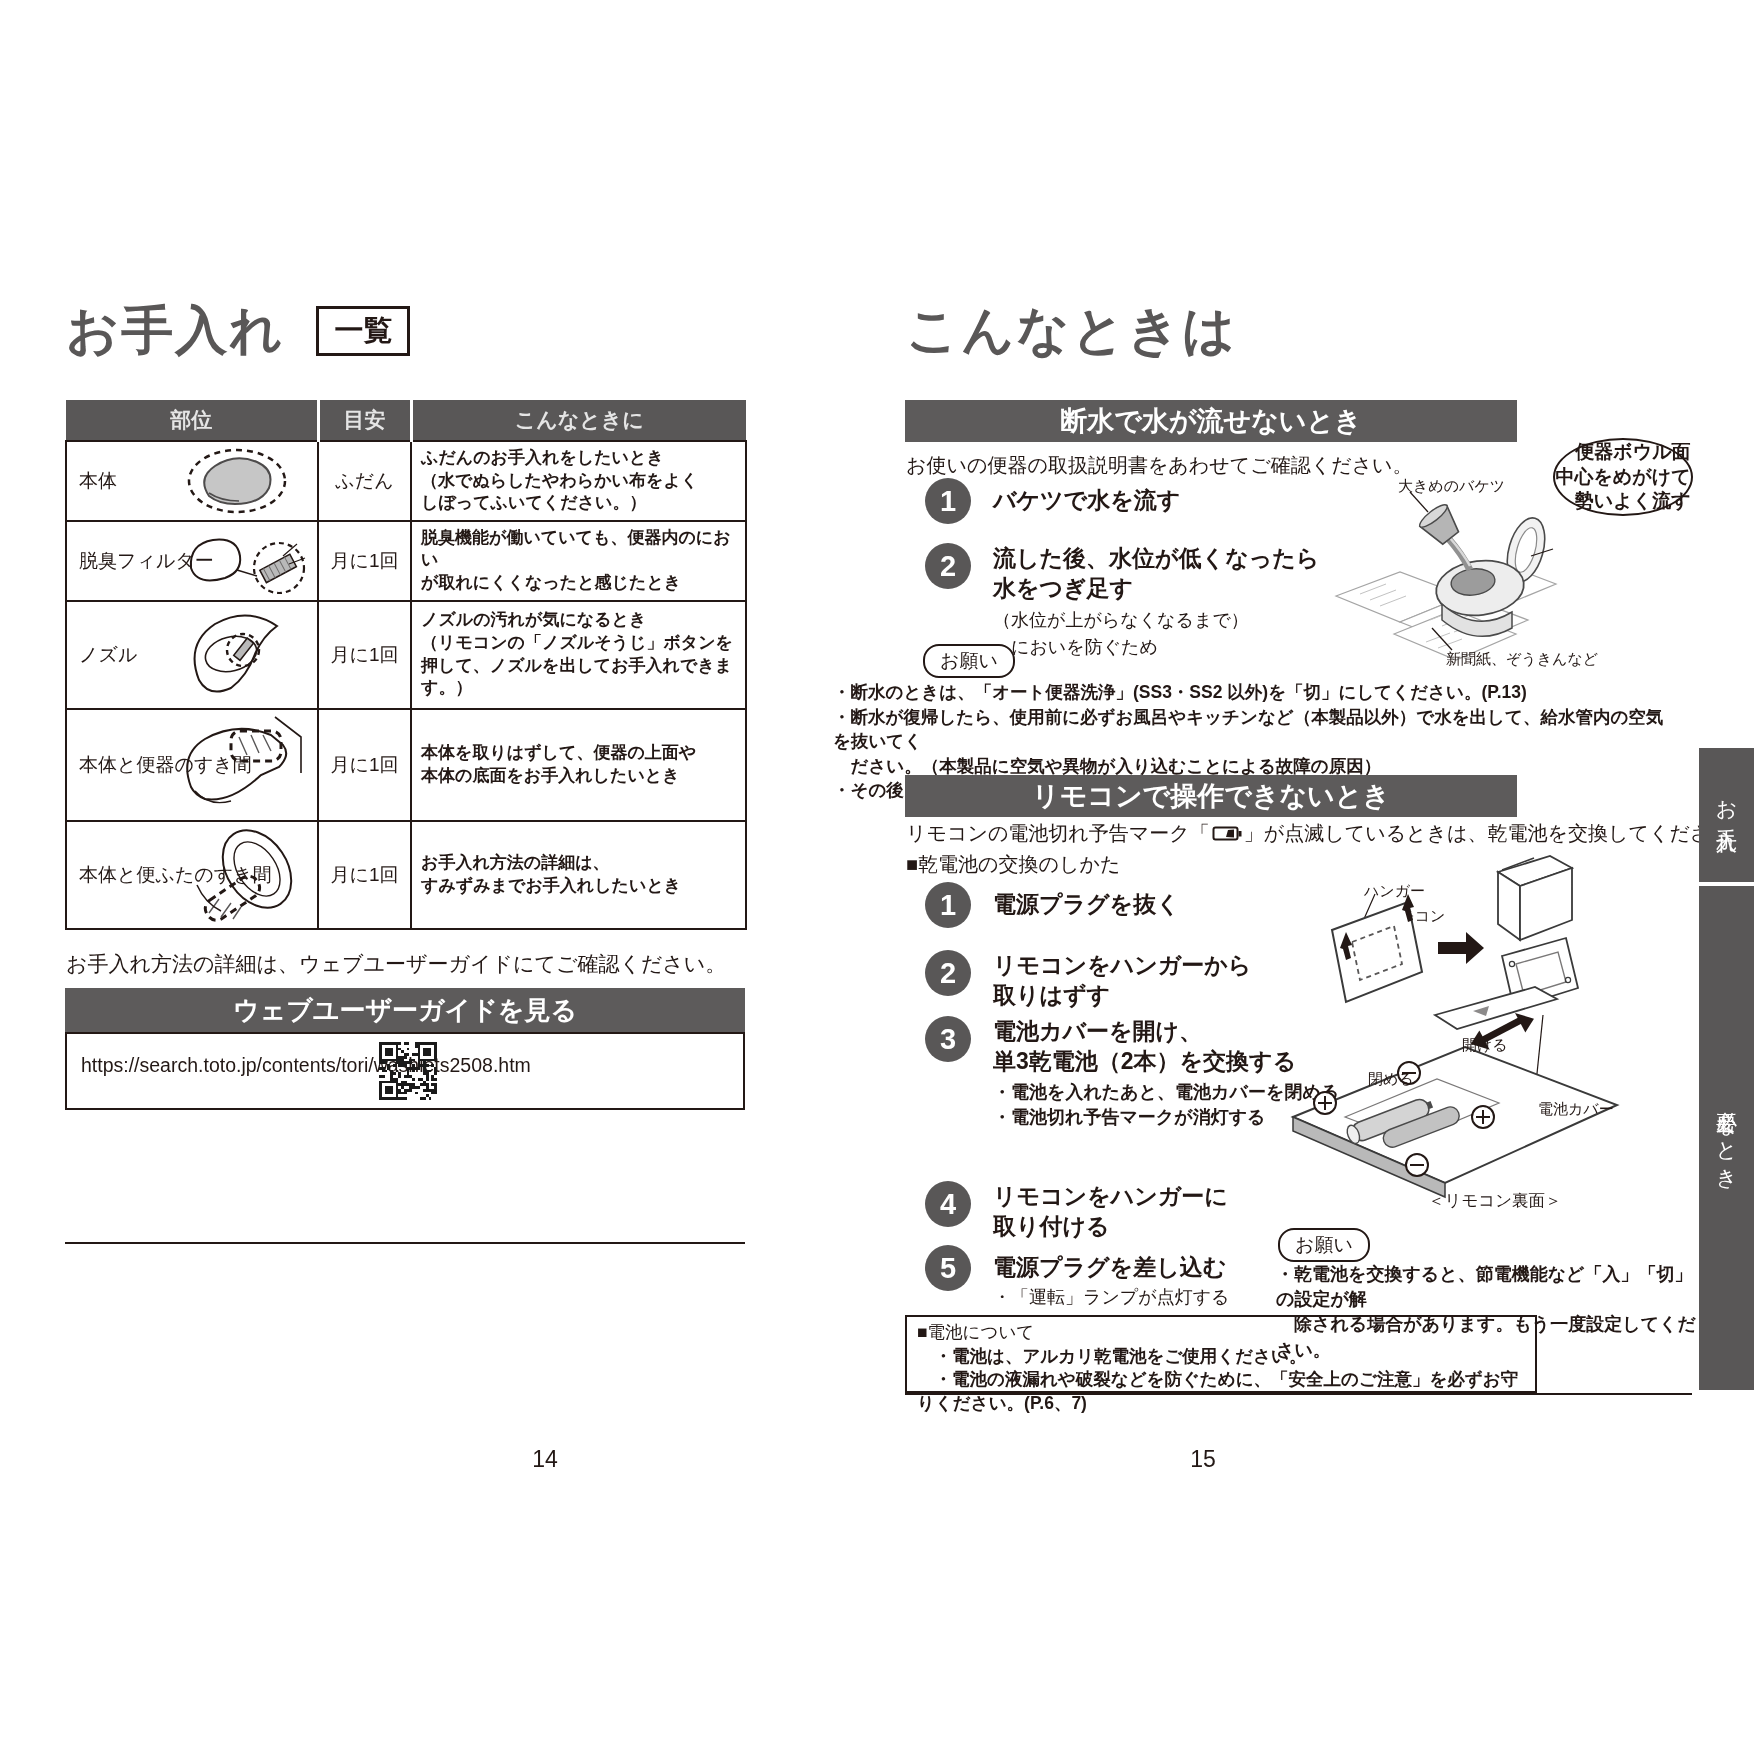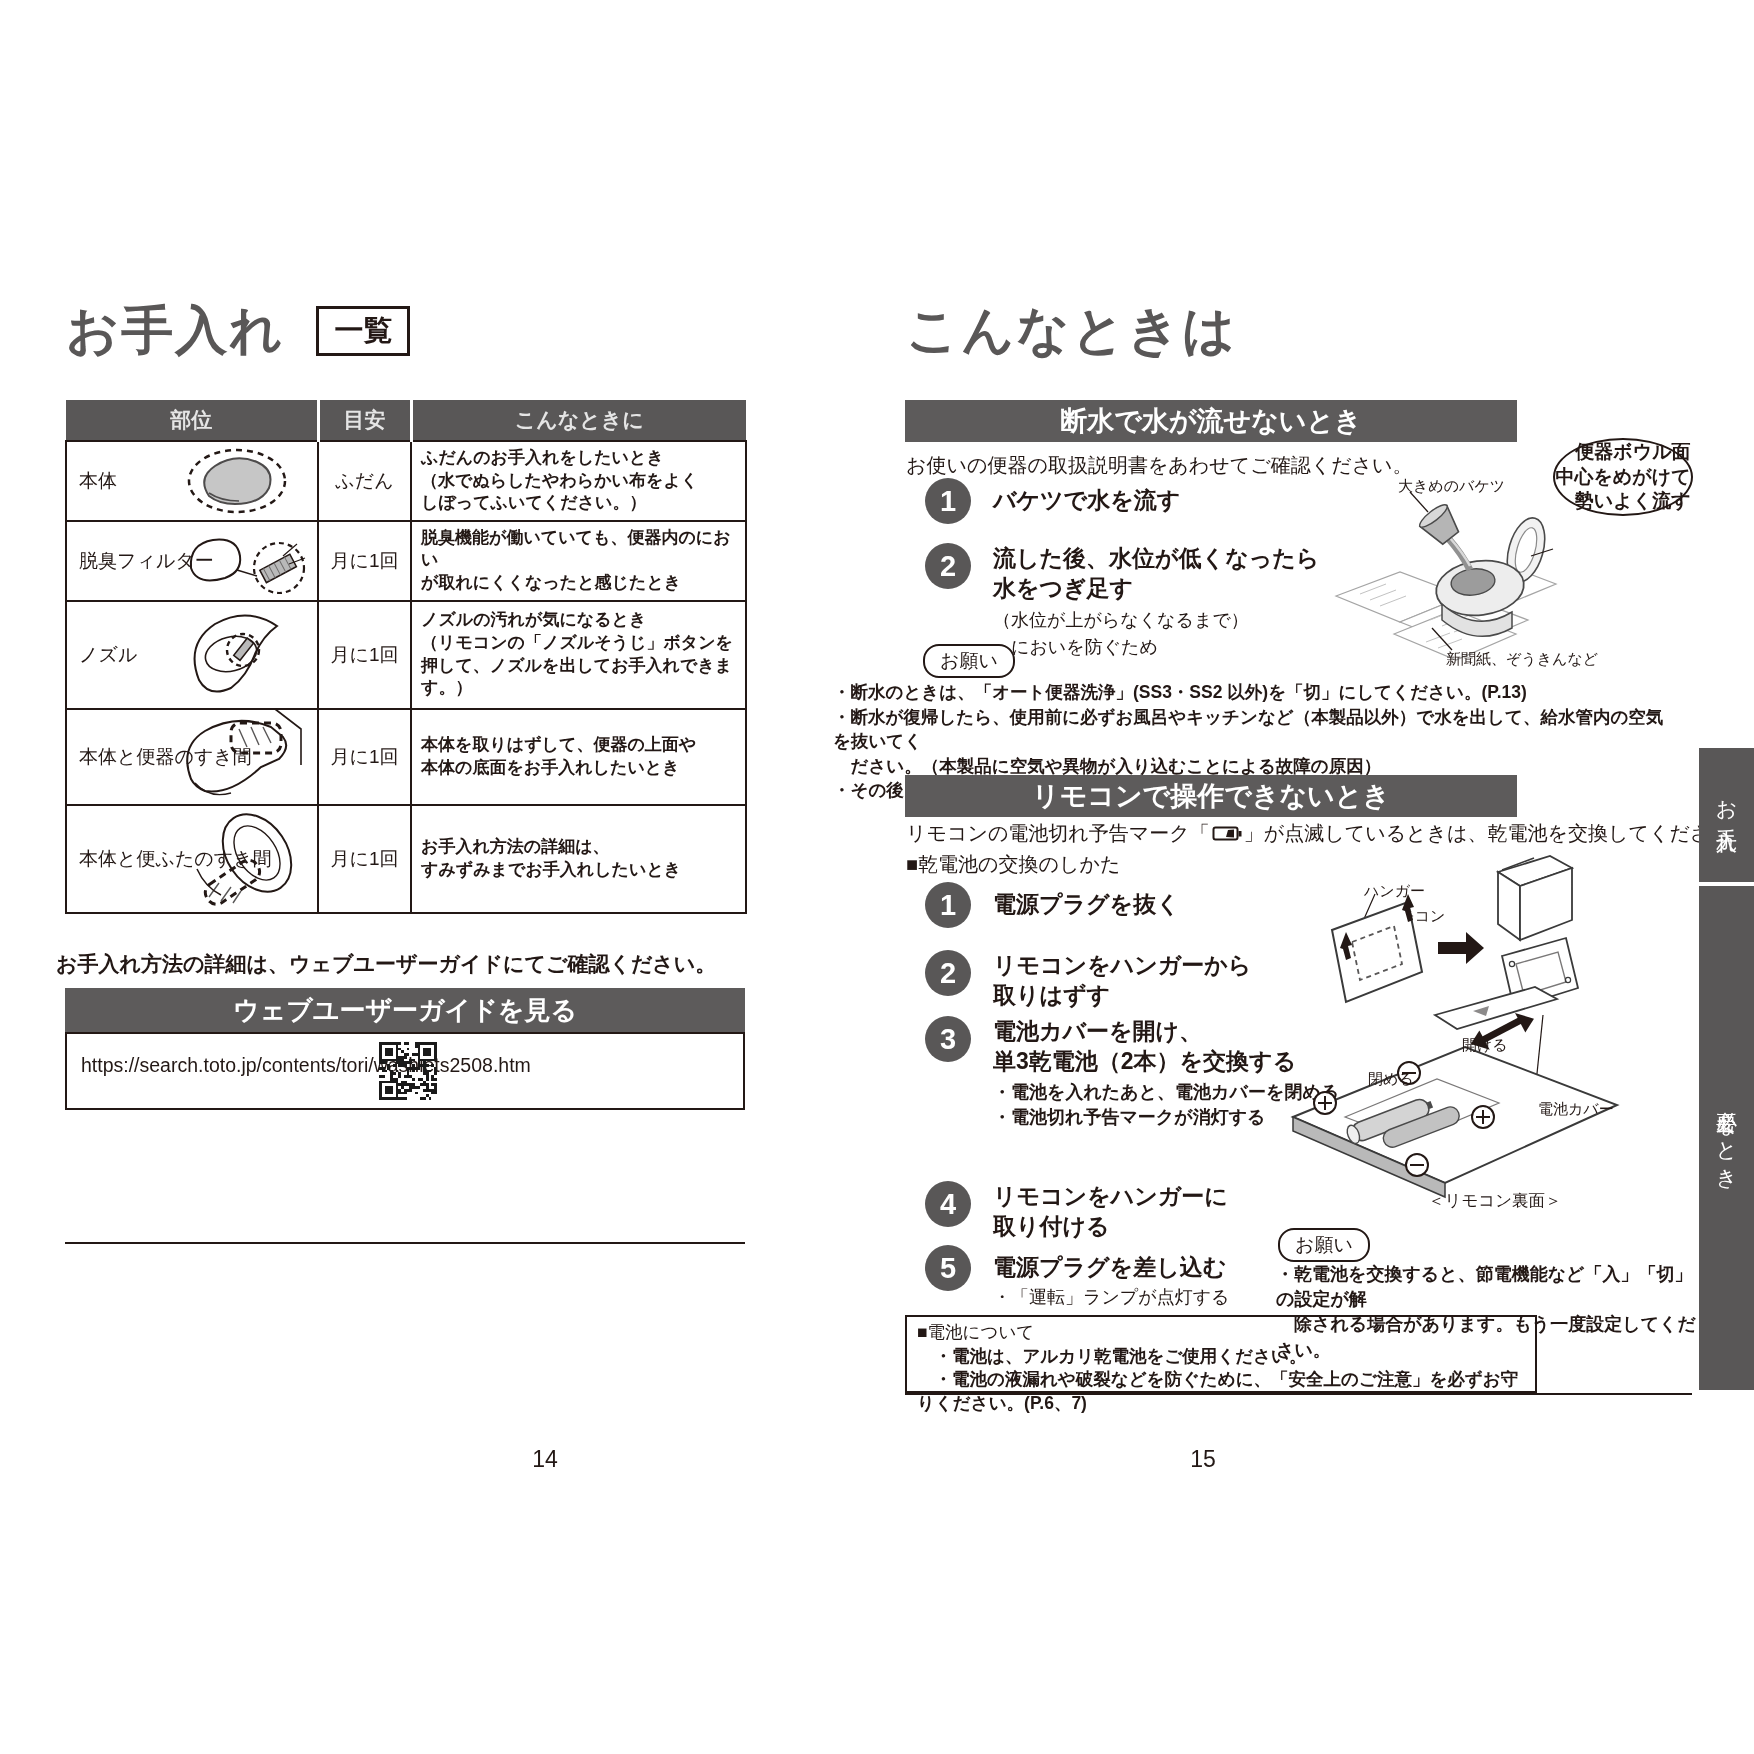--- a/index.html
+++ b/index.html
@@ -138,21 +138,21 @@
             <circle cx="58" cy="44" r="16" fill="none" stroke="#231815" stroke-width="2.4" stroke-dasharray="5 4"></circle>
           </svg>
         </span>
       </td>
       <td class="freqcell">月に1回</td>
       <td class="whencell pre">ノズルの汚れが気になるとき
 （リモコンの「ノズルそうじ」ボタンを
 押して、ノズルを出してお手入れできま
 す。）</td>
     </tr>
-    <tr style="height:96px;border-radius:12px;">
+    <tr style="height:112px;border-radius:12px;">
       <td class="partcell">
         <span class="part-label">本体と便器のすき間</span>
         <span class="part-icon" style="right:4px;">
           <svg width="134" height="104" viewBox="0 0 134 104">
             <path d="M96,4 L122,24 L122,60" fill="none" stroke="#231815" stroke-width="1.6"></path>
             <path d="M12,74 Q0,42 26,26 Q58,8 92,22 L104,32 Q112,42 100,54 L82,62 Q52,90 26,86 Q16,82 12,74 Z" fill="none" stroke="#231815" stroke-width="2"></path>
             <rect x="52" y="18" width="50" height="30" rx="9" fill="none" stroke="#231815" stroke-width="3" stroke-dasharray="7 5"></rect>
             <path d="M60,24 l8,18 M72,22 l8,18 M84,22 l8,16" stroke="#595757" stroke-width="1.4"></path>
             <path d="M16,78 Q30,94 52,88" fill="none" stroke="#231815" stroke-width="1.4"></path>
           </svg>
@@ -179,21 +179,21 @@
           </svg>
         </span>
       </td>
       <td class="freqcell">月に1回</td>
       <td class="whencell pre">お手入れ方法の詳細は、
 すみずみまでお手入れしたいとき</td>
     </tr>
   </tbody>
     </table>
 
-  <div class="abs guide-note" style="left:56px;top:950px;font-weight:bold;">お手入れ方法の詳細は、ウェブユーザーガイドにてご確認ください。</div>
+  <div class="abs guide-note" style="left:66px;top:950px;">お手入れ方法の詳細は、ウェブユーザーガイドにてご確認ください。</div>
   <div class="abs guide-bar" style="left:65px;top:988px;">ウェブユーザーガイドを見る</div>
   <div class="abs guide-box" style="left:65px;top:1032px;">
     <span class="guide-url">https://search.toto.jp/contents/tori/washlets2508.htm</span>
     <span class="abs" style="left:312px;top:8px;" id="qr-slot">
         <svg width="58" height="58" viewBox="0 0 21 21" shape-rendering="crispEdges" fill="#1a1a1a">
           <rect x="7" y="0" width="1" height="1"></rect>
           <rect x="9" y="0" width="1" height="1"></rect>
           <rect x="10" y="0" width="1" height="1"></rect>
           <rect x="13" y="0" width="1" height="1"></rect>
           <rect x="13" y="1" width="1" height="1"></rect>

